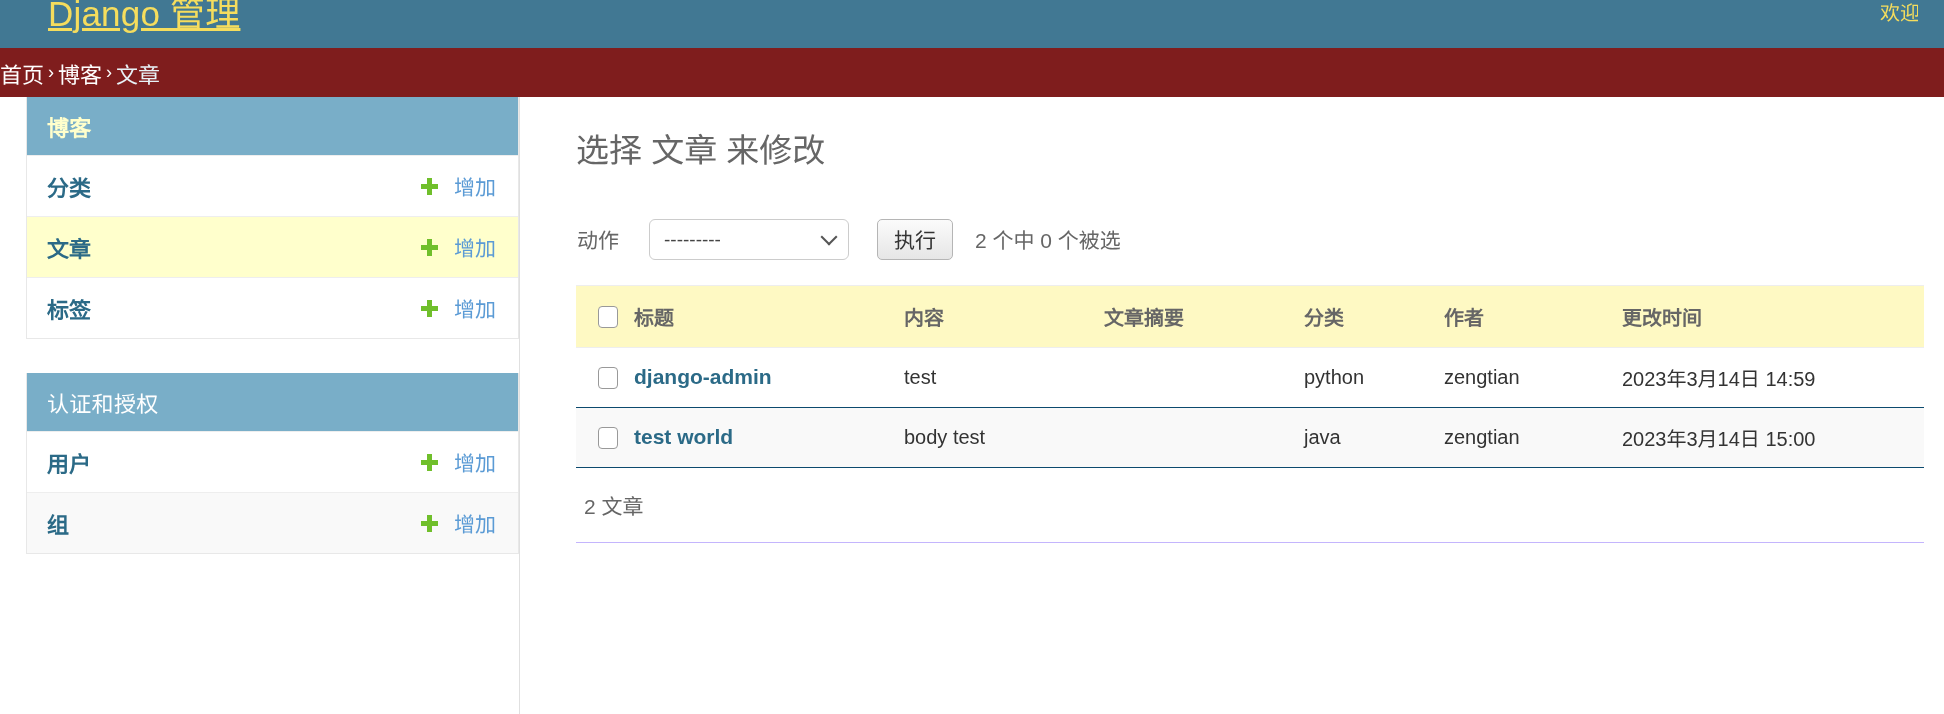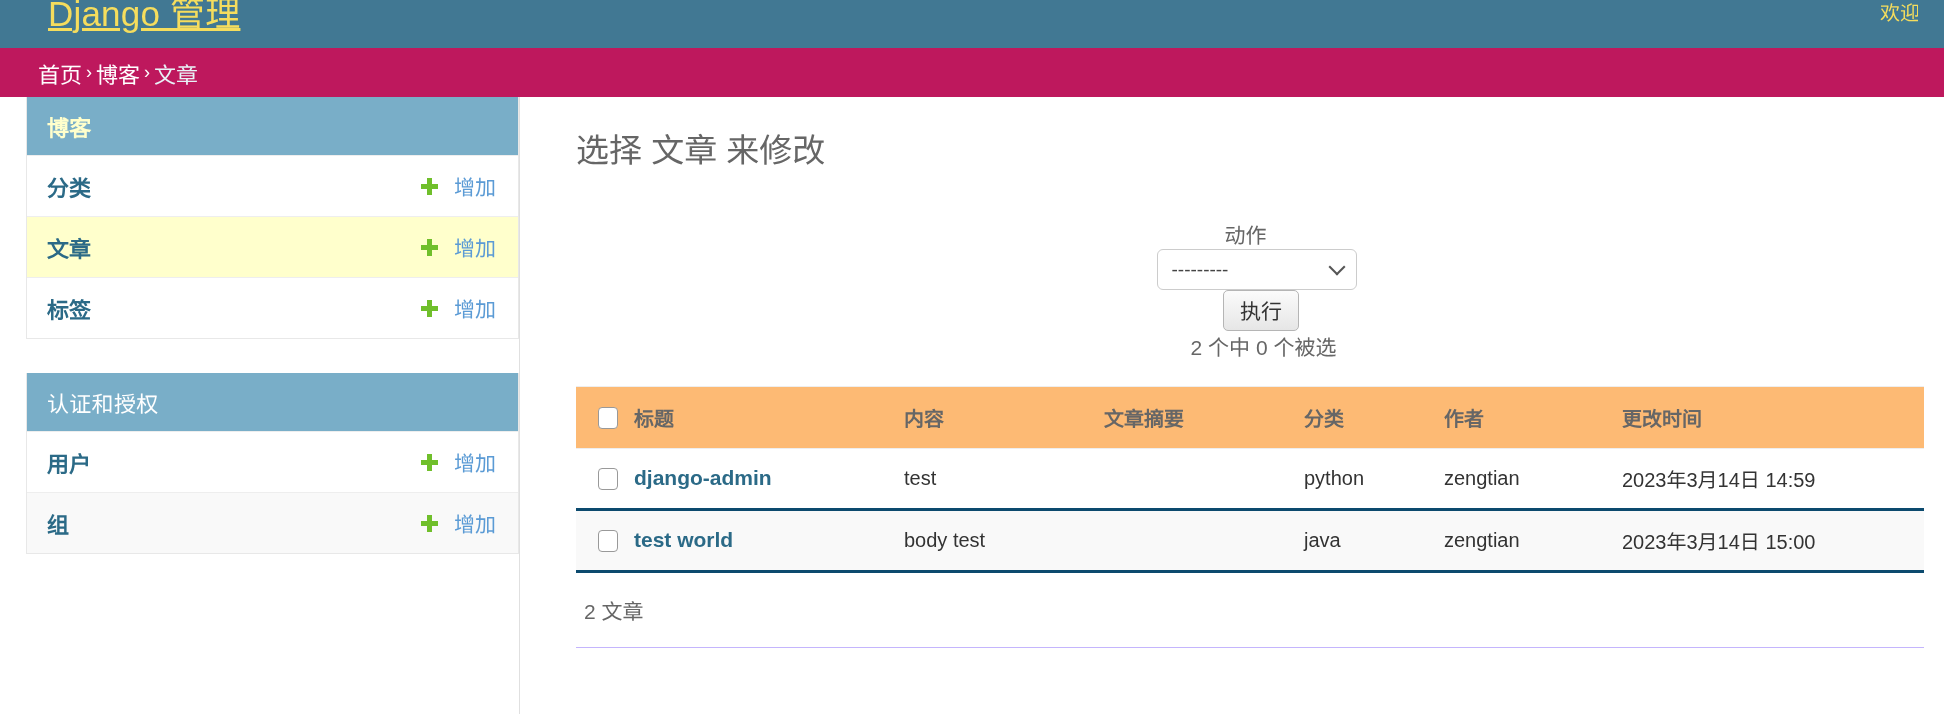--- a/index.html
+++ b/index.html
@@ -51,24 +51,23 @@
     line-height: 1;
   }
 
   
   .breadcrumbs {
     position: absolute;
     top: 48px;
     left: 0;
     width: 1944px;
     height: 49px;
-    background: #be185d;
+    background: #7f1d1d;
     display: flex;
     align-items: center;
-    padding-left: 38px;
     color: #ffffff;
     font-size: 22px;
   }
   .breadcrumbs a {
     color: #ffffff;
     text-decoration: none;
   }
   .breadcrumbs .crumb-sep {
     margin: 0 4px;
     font-size: 18px;
@@ -171,24 +170,23 @@
     font-size: 33px;
     font-weight: normal;
     margin: 0 0 48px 0;
     line-height: 1.2;
   }
 
   
   .actions {
     display: flex;
     align-items: center;
-    gap: 0;
+    gap: 8px;
     margin-bottom: 25px;
     padding-left: 1px;
-    flex-direction: column;
   }
   .actions-label {
     color: #666666;
     font-size: 21px;
     margin-right: 22px;
   }
   .action-select {
     -webkit-appearance: none;
     appearance: none;
     width: 200px;
@@ -209,21 +207,21 @@
     top: 50%;
     width: 12px;
     height: 12px;
     margin-top: -8px;
     border-right: 2px solid #555;
     border-bottom: 2px solid #555;
     transform: rotate(45deg);
     pointer-events: none;
   }
   .go-button {
-    margin-left: 9px;
+    margin-left: 20px;
     height: 41px;
     padding: 0 16px;
     border: 1px solid #b5b5b5;
     border-radius: 5px;
     background: linear-gradient(#fbfbfb, #e6e6e6);
     color: #333333;
     font-size: 21px;
     font-family: "Liberation Sans", sans-serif;
     cursor: pointer;
   }
@@ -235,32 +233,32 @@
     text-align: right;
   }
 
   
   .results {
     width: 1348px;
     border-collapse: collapse;
     background: #ffffff;
   }
   .results thead th {
-    background: #fdba74;
+    background: #fef9c3;
     border-top: 1px solid #eeeeee;
     border-bottom: 1px solid #eeeeee;
     color: #666666;
     font-size: 20px;
     font-weight: bold;
     text-align: left;
     padding: 16px 10px 16px 0;
     white-space: nowrap;
   }
   .results tbody td {
-    border-bottom: 3px solid #0c4a6e;
+    border-bottom: 1px solid #0c4a6e;
     padding: 15px 10px 15px 0;
     font-size: 20px;
     color: #333333;
     vertical-align: middle;
     white-space: nowrap;
   }
   .results tr.row2 td { background: #f9f9f9; }
   .col-check { width: 58px; padding-left: 22px !important; }
   .col-title { width: 270px; }
   .col-body  { width: 200px; }

